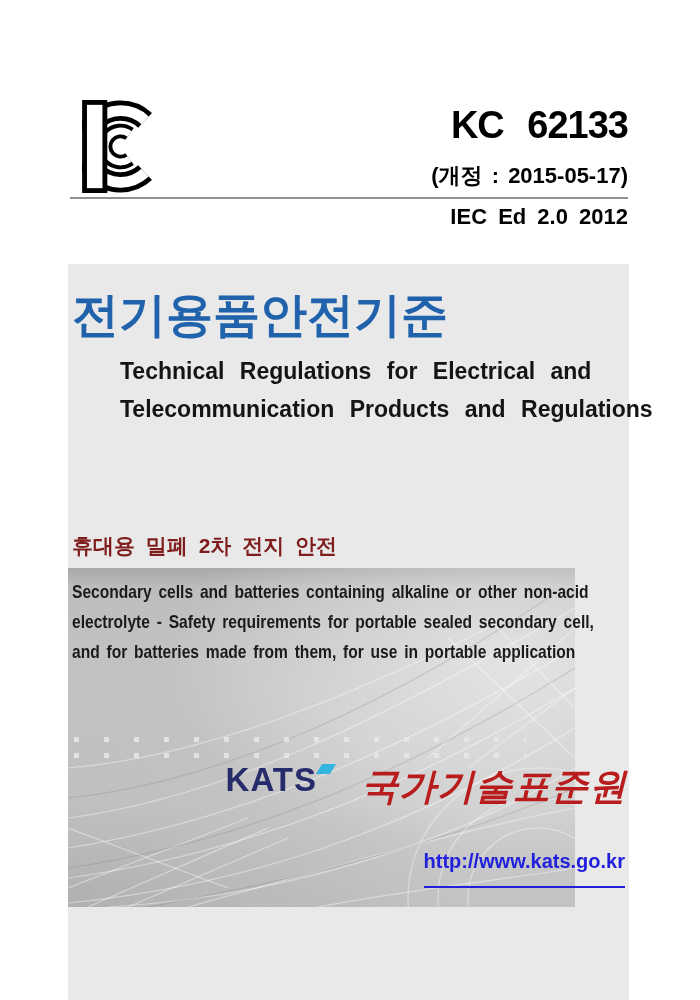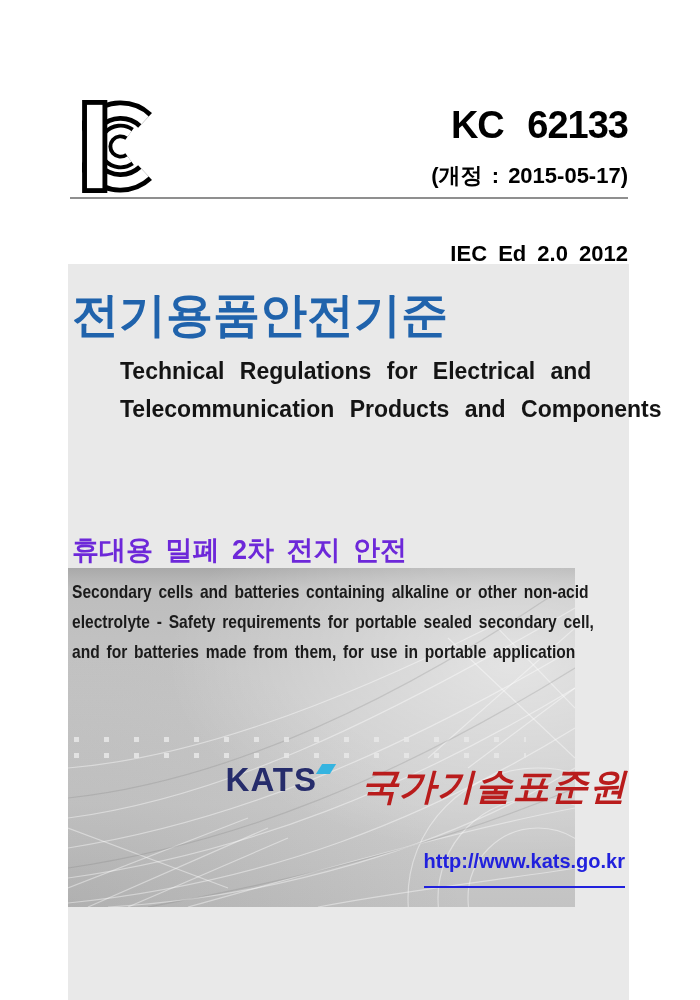--- a/index.html
+++ b/index.html
@@ -22,41 +22,41 @@
     font-size:22px; font-weight:700; color:#000;
     letter-spacing:0; word-spacing:3px; white-space:nowrap;
   }
   .header-rule {
     position:absolute; left:70px; top:197px; width:558px; height:2px;
     background:#8f8f8f;
   }
   .iec-ed {
     position:absolute; right:72px; top:204px;
     font-size:22px; font-weight:700; color:#000;
-    word-spacing:5px; white-space:nowrap;margin-top:37px;
+    word-spacing:5px; white-space:nowrap;
   }
 
   
   .cover-box {
     position:absolute; left:68px; top:264px; width:561px; height:811px;
     background:#e9e9e9;
   }
   .title-ko {
     position:absolute; left:4px; top:20px;
     font-size:47px; font-weight:800; color:#2063ac;
     letter-spacing:0px; white-space:nowrap;
   }
   .title-en { position:absolute; left:4px; top:88px; color:#141414; }
   .title-en .line {
     font-size:23px; font-weight:700; line-height:38px;
     word-spacing:9px; white-space:nowrap;margin-left:48px;
   }
   .subtitle-ko {
     position:absolute; left:4px; top:268px;
-    font-size:27px; font-weight:700; color:#6d28d9;
+    font-size:21px; font-weight:700; color:#7f1d1d;
     word-spacing:5px; white-space:nowrap;
   }
 
   
   .band {
     position:absolute; left:0; top:304px; width:507px; height:339px;
     background:
       radial-gradient(ellipse at 88% 28%, rgba(255,255,255,0.55), rgba(255,255,255,0) 55%),
       radial-gradient(ellipse at 0% 100%, rgba(90,90,90,0.18), rgba(90,90,90,0) 55%),
       linear-gradient(180deg, #a9a9a9 0%, #bdbdbd 6%, #c6c6c6 40%, #cccccc 70%, #c3c3c3 100%);
@@ -123,21 +123,21 @@
   <div class="revision">(개정 : 2015-05-17)</div>
   <div class="header-rule"></div>
   <div class="iec-ed">IEC Ed 2.0 2012</div>
 
   <div class="cover-box">
 
     <div class="title-ko">전기용품안전기준</div>
 
     <div class="title-en">
       <div class="line">Technical Regulations for Electrical and</div>
-      <div class="line">Telecommunication Products and Components</div>
+      <div class="line">Telecommunication Products and Regulations</div>
     </div>
 
     <div class="subtitle-ko">휴대용 밀폐 2차 전지 안전</div>
 
     <div class="band">
       <svg class="texture" viewBox="0 0 507 339" preserveAspectRatio="none" aria-hidden="true">
         <g fill="none" stroke="rgba(255,255,255,0.42)" stroke-width="1.2">
           <path d="M0 250 C 150 230, 300 160, 507 40"></path>
           <path d="M0 280 C 160 255, 320 190, 507 80"></path>
           <path d="M0 310 C 180 285, 340 220, 507 120"></path>

